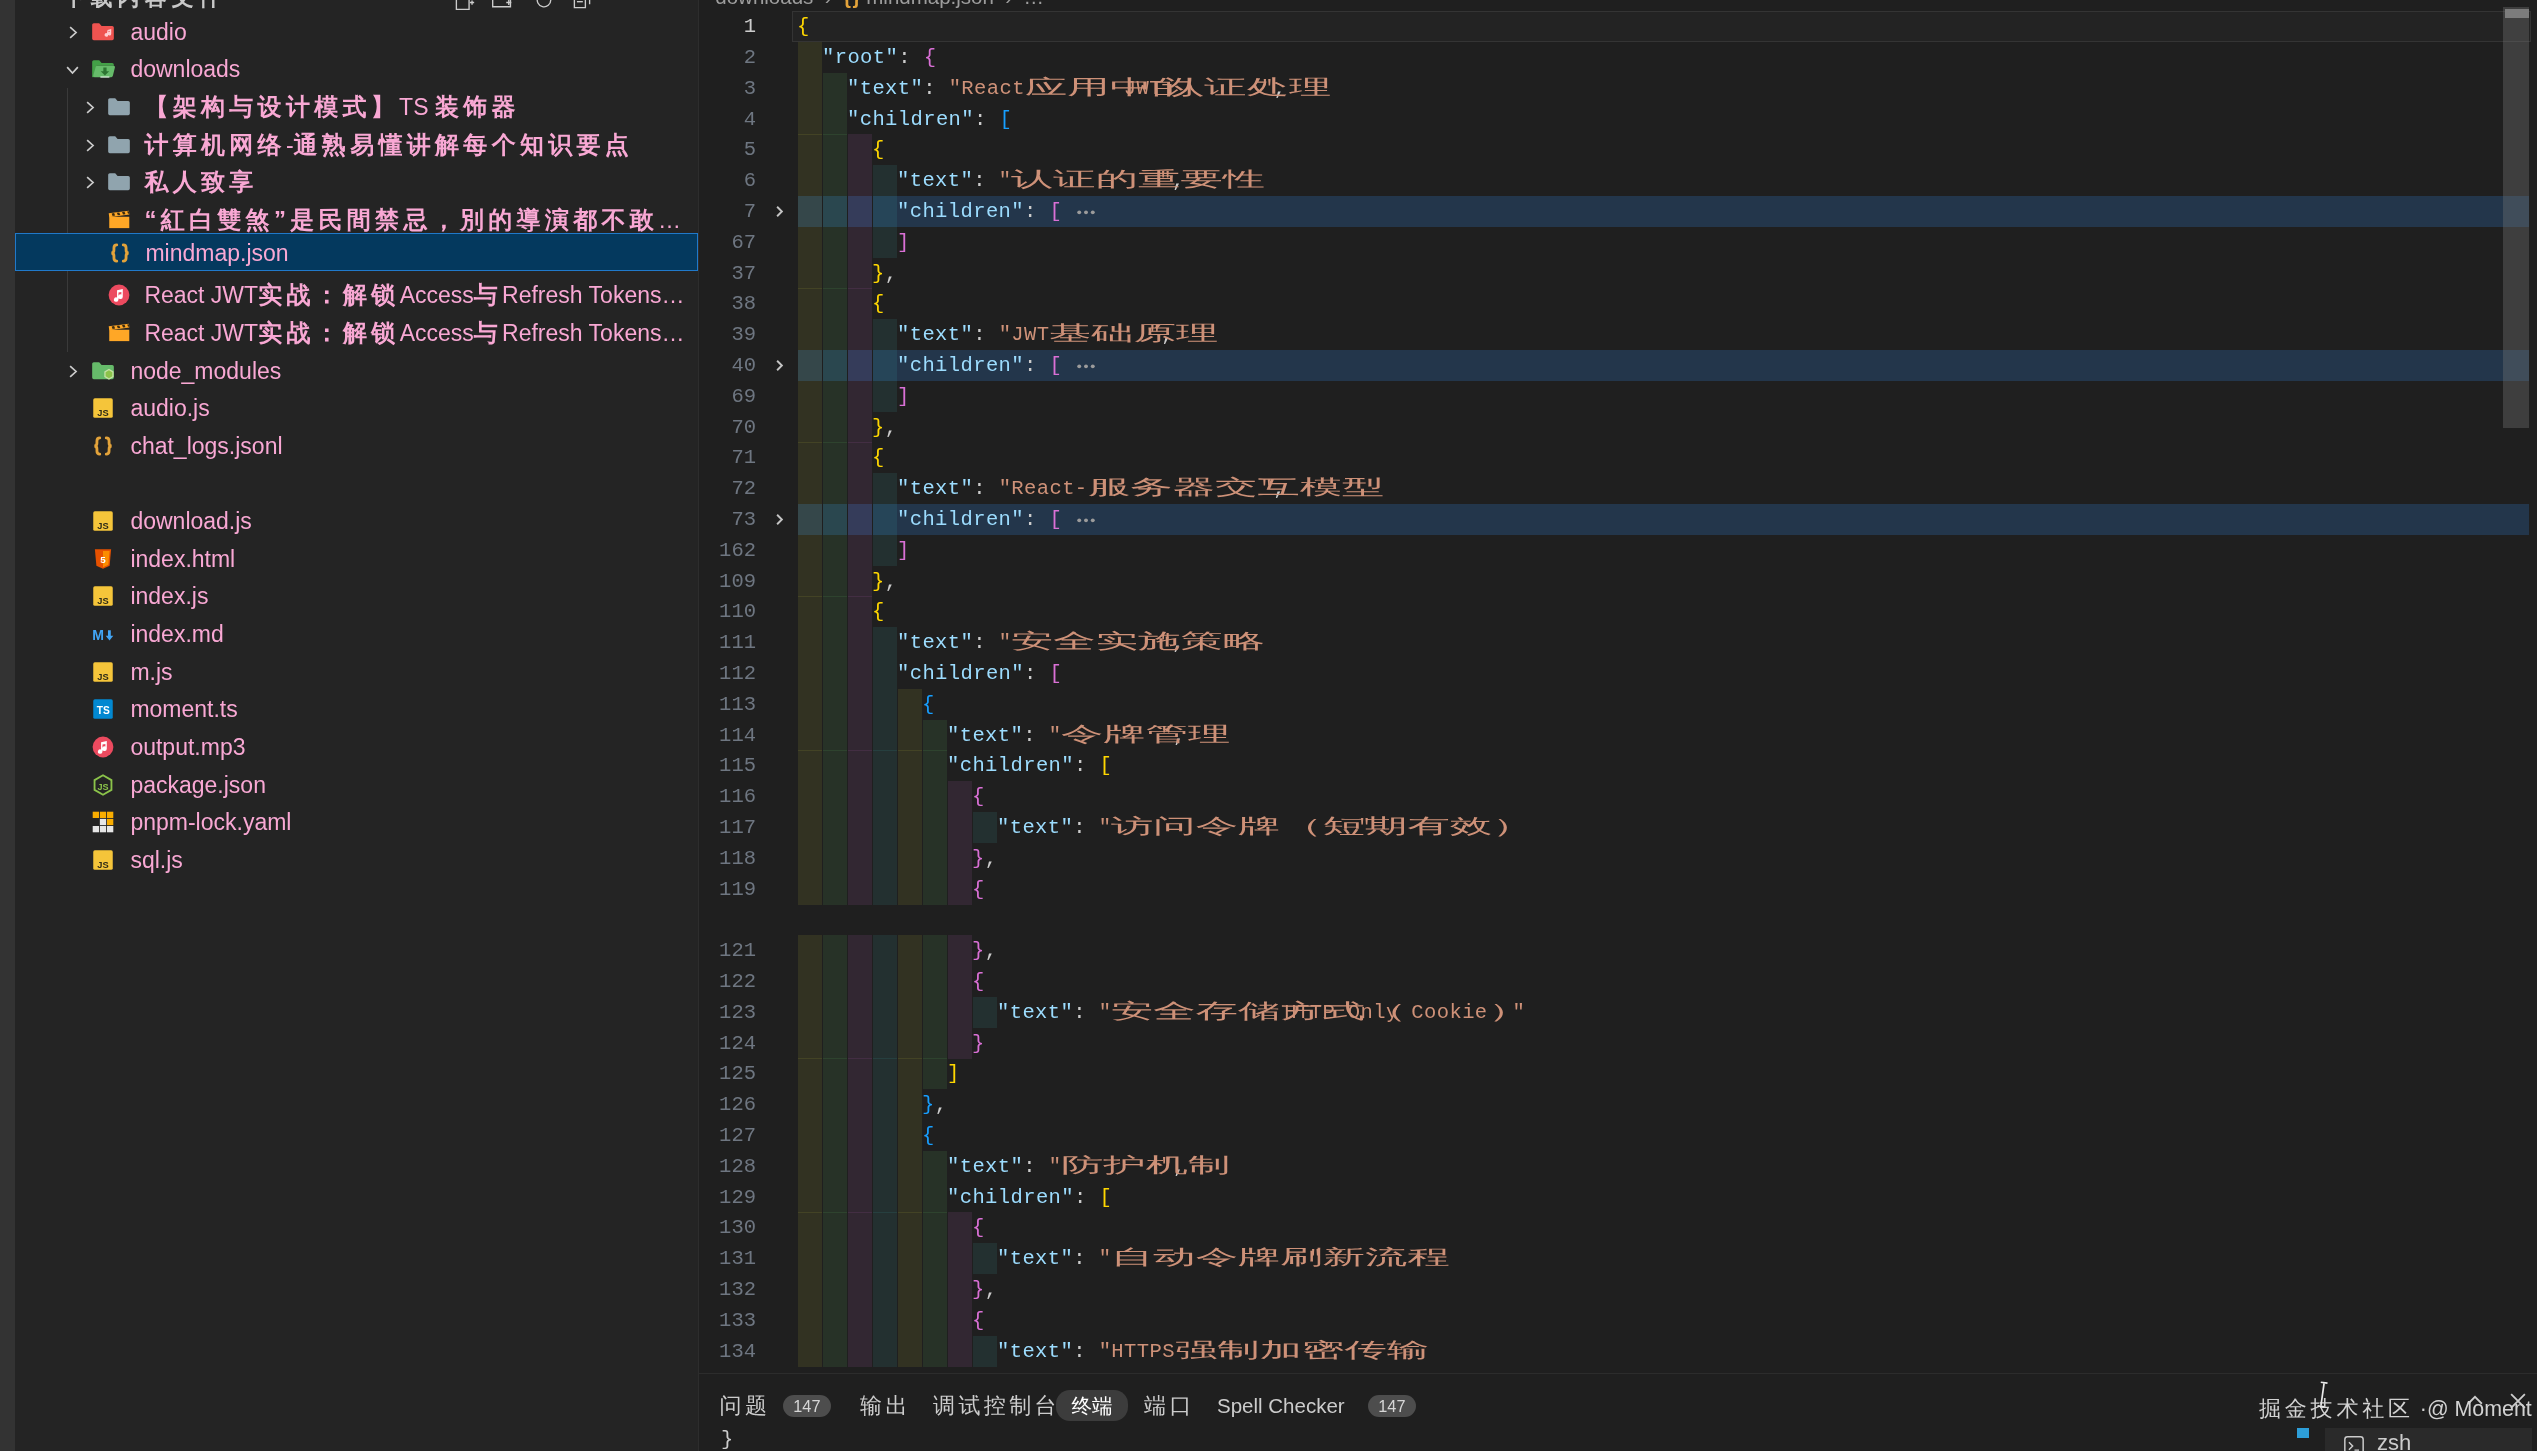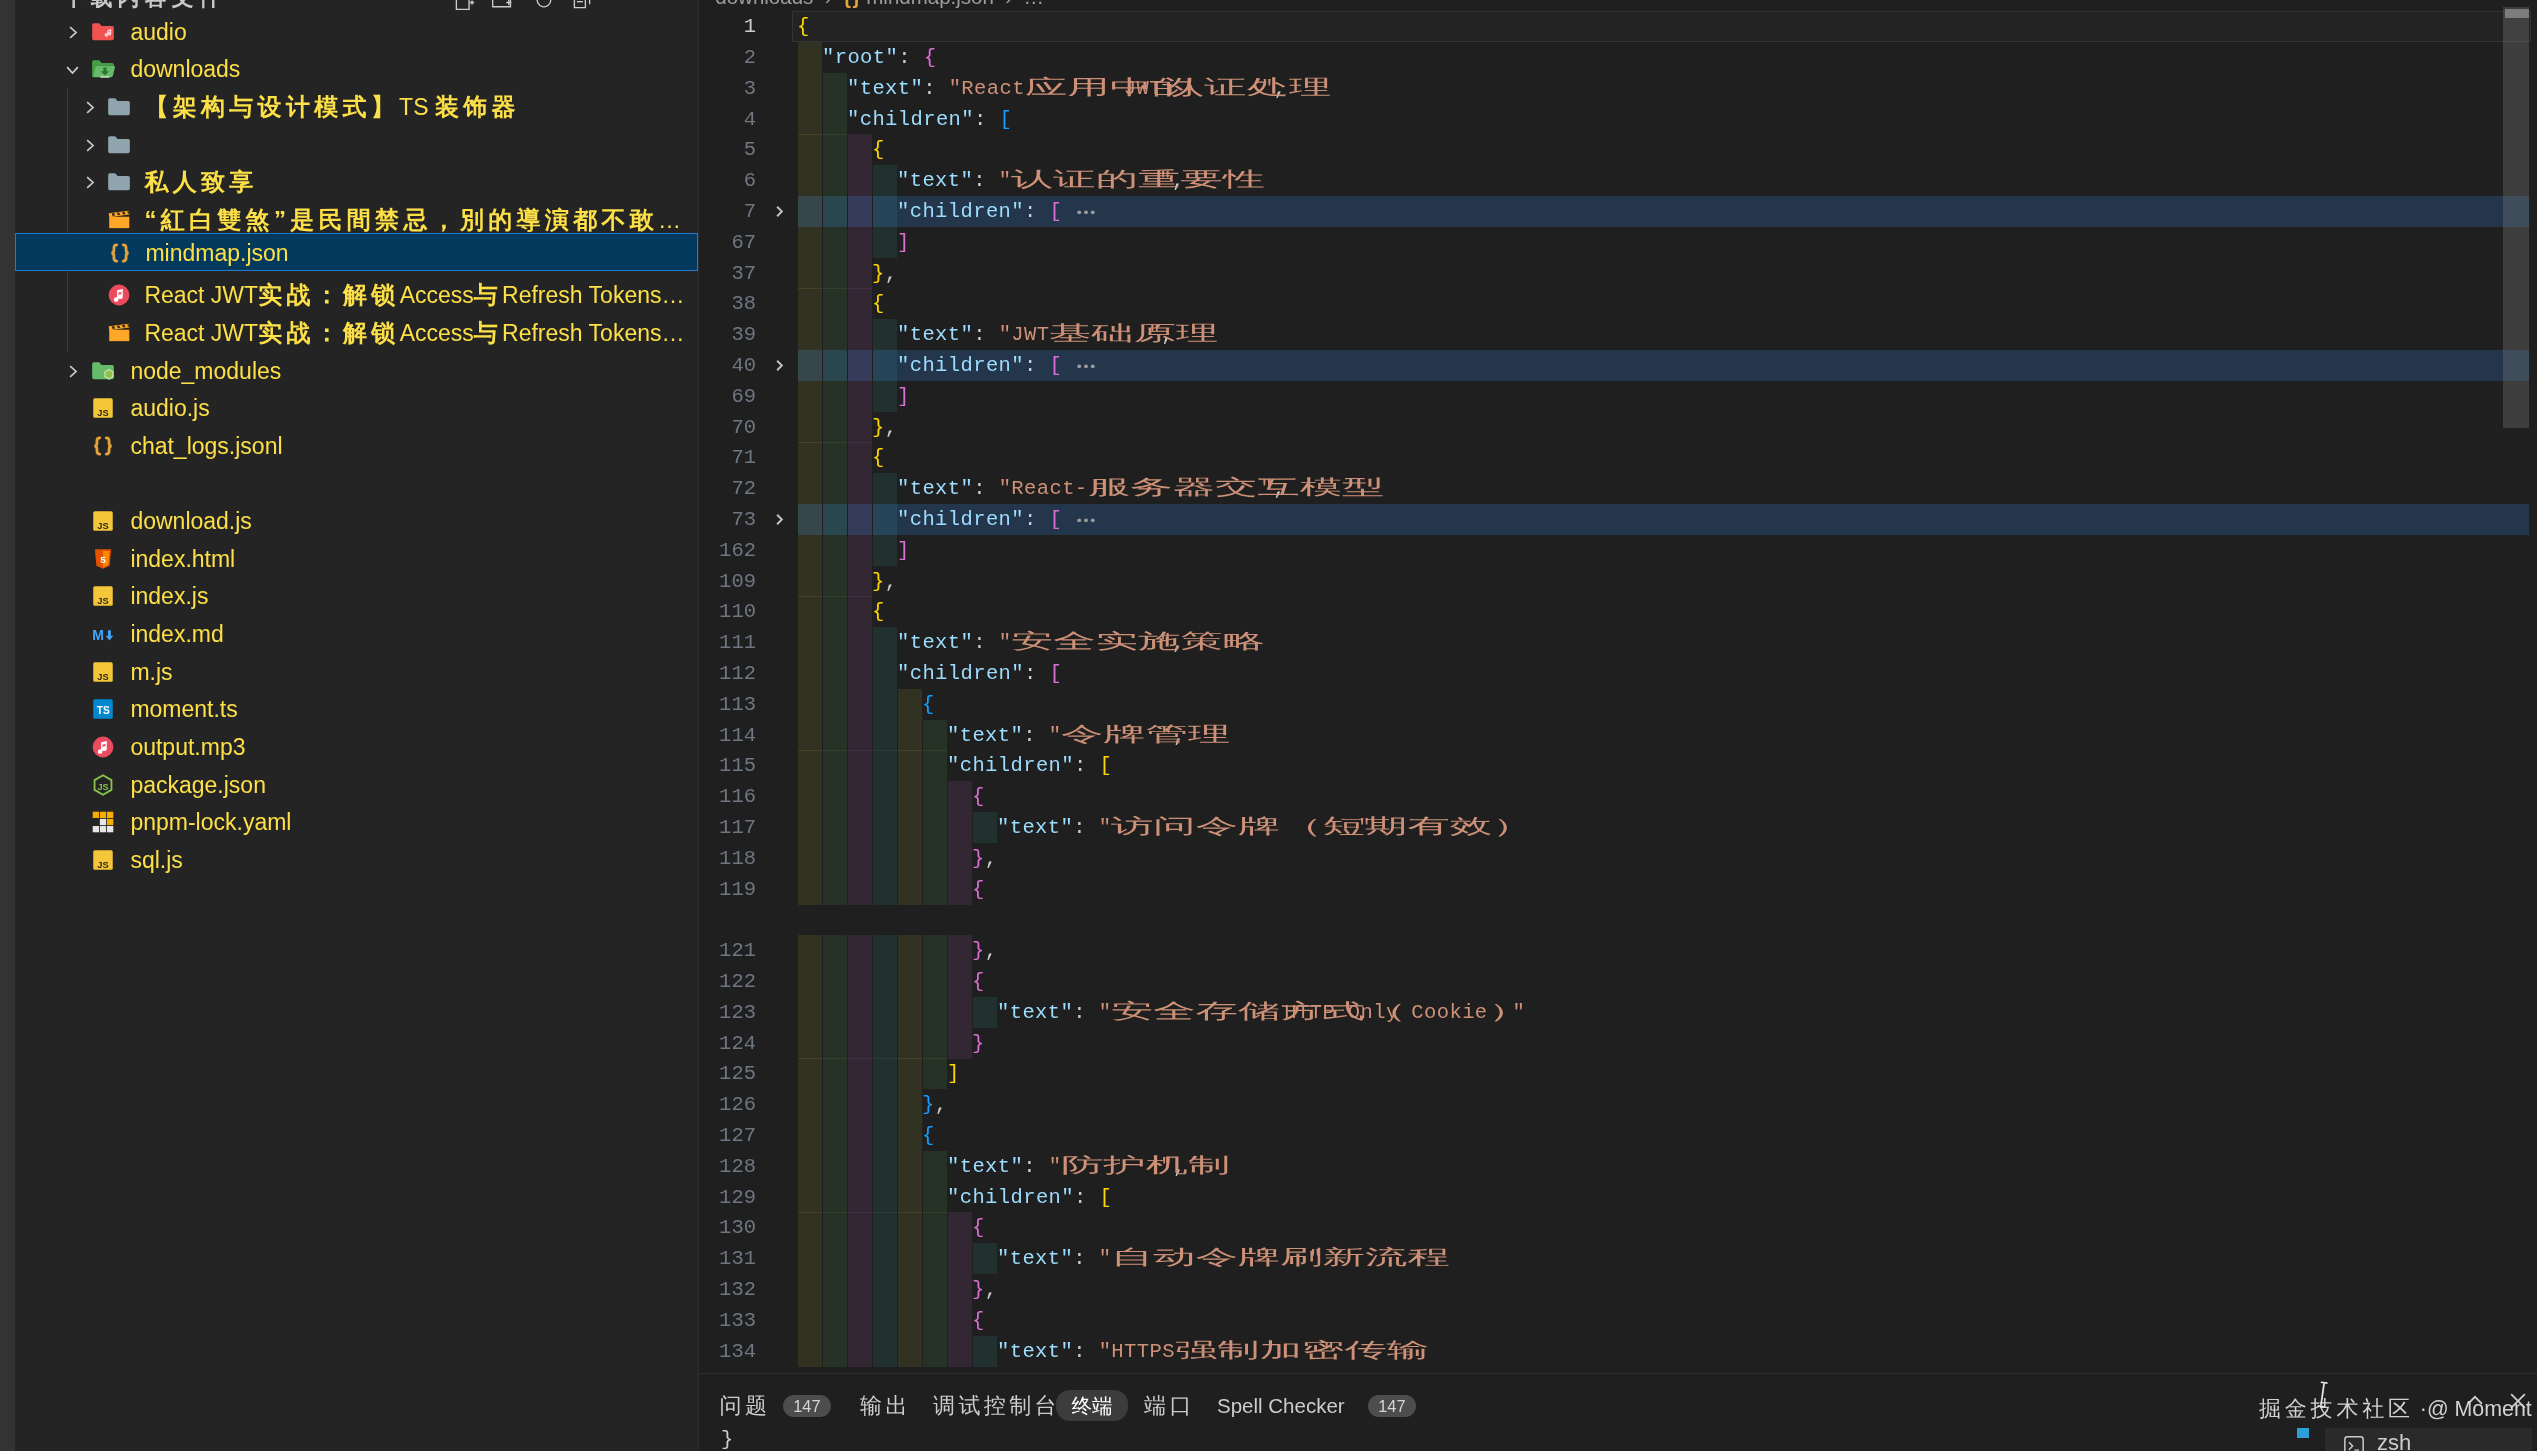--- a/index.html
+++ b/index.html
@@ -1,19 +1,19 @@
 <!DOCTYPE html>
 <html style="font-size:13.7px"><head><meta charset="utf-8"><style>
 *{margin:0;padding:0;box-sizing:border-box}
 html,body{width:2538px;height:1451px;overflow:hidden;background:#1f1f1f}
 #app{position:relative;width:2538px;height:1451px;background:#1f1f1f;font-family:"Liberation Sans",sans-serif}
 #act{position:absolute;left:0;top:0;width:15.4px;height:1451px;background:#333333}
 #side{position:absolute;left:15.4px;top:0;width:683px;height:1451px;background:#242424;overflow:hidden}
 #sideline{position:absolute;left:698px;top:0;width:0.9px;height:1451px;background:#2d2d2d}
-.srow{position:absolute;left:0;width:100%;height:38px;color:#fde047;font-size:23px;line-height:38px;white-space:nowrap}
+.srow{position:absolute;left:0;width:100%;height:38px;color:#f9a8d4;font-size:23px;line-height:38px;white-space:nowrap}
 .srow.sel{background:#04395e;border:1.7px solid #2079ca;left:0;width:683px}
 .chv{position:absolute;top:0;height:38px;display:flex;align-items:center}
 .tchev{width:19px;height:19px}
 .sic{position:absolute;top:0;height:38px;display:flex;align-items:center}
 .fic{width:26px;height:26px}
 .slab{position:absolute;top:0;overflow:hidden;max-width:560px;text-overflow:ellipsis;white-space:nowrap}
 .cs{font-size:24px;letter-spacing:4.3px;font-weight:bold}
 #guide{position:absolute;left:52px;top:88px;width:0.9px;height:264px;background:#3a3a3a}
 #shead{position:absolute;left:48px;top:0;width:257px;height:8.6px;overflow:hidden}
 #shead>div{margin-top:-19px;line-height:34px;font-size:22px;font-weight:bold;color:#c9c9c9;letter-spacing:5.1px}
@@ -107,20 +107,21 @@
         <span class="chv" style="left:65px">
           <svg class="tchev" viewBox="0 0 16 16">
             <path d="M6 3.5l5 4.5-5 4.5" fill="none" stroke="#cccccc" stroke-width="1.4"></path>
           </svg>
         </span>
         <span class="sic" style="left:91px">
           <svg class="fic" viewBox="0 0 24 24">
             <path fill="#90a4ae" d="M2 5.5C2 4.7 2.7 4 3.5 4h5l2.2 2.5h9.8c.8 0 1.5.7 1.5 1.5v10c0 .8-.7 1.5-1.5 1.5h-17C2.7 19.5 2 18.8 2 18z"></path>
           </svg>
         </span>
+        <span class="slab" style="left:129px"><span class="cs">计算机网络</span>-<span class="cs">通熟易懂讲解每个知识要点</span></span>
       </div>
 <div class="srow" style="top:163px">
         <span class="chv" style="left:65px">
           <svg class="tchev" viewBox="0 0 16 16">
             <path d="M6 3.5l5 4.5-5 4.5" fill="none" stroke="#cccccc" stroke-width="1.4"></path>
           </svg>
         </span>
         <span class="sic" style="left:91px">
           <svg class="fic" viewBox="0 0 24 24">
             <path fill="#90a4ae" d="M2 5.5C2 4.7 2.7 4 3.5 4h5l2.2 2.5h9.8c.8 0 1.5.7 1.5 1.5v10c0 .8-.7 1.5-1.5 1.5h-17C2.7 19.5 2 18.8 2 18z"></path>

